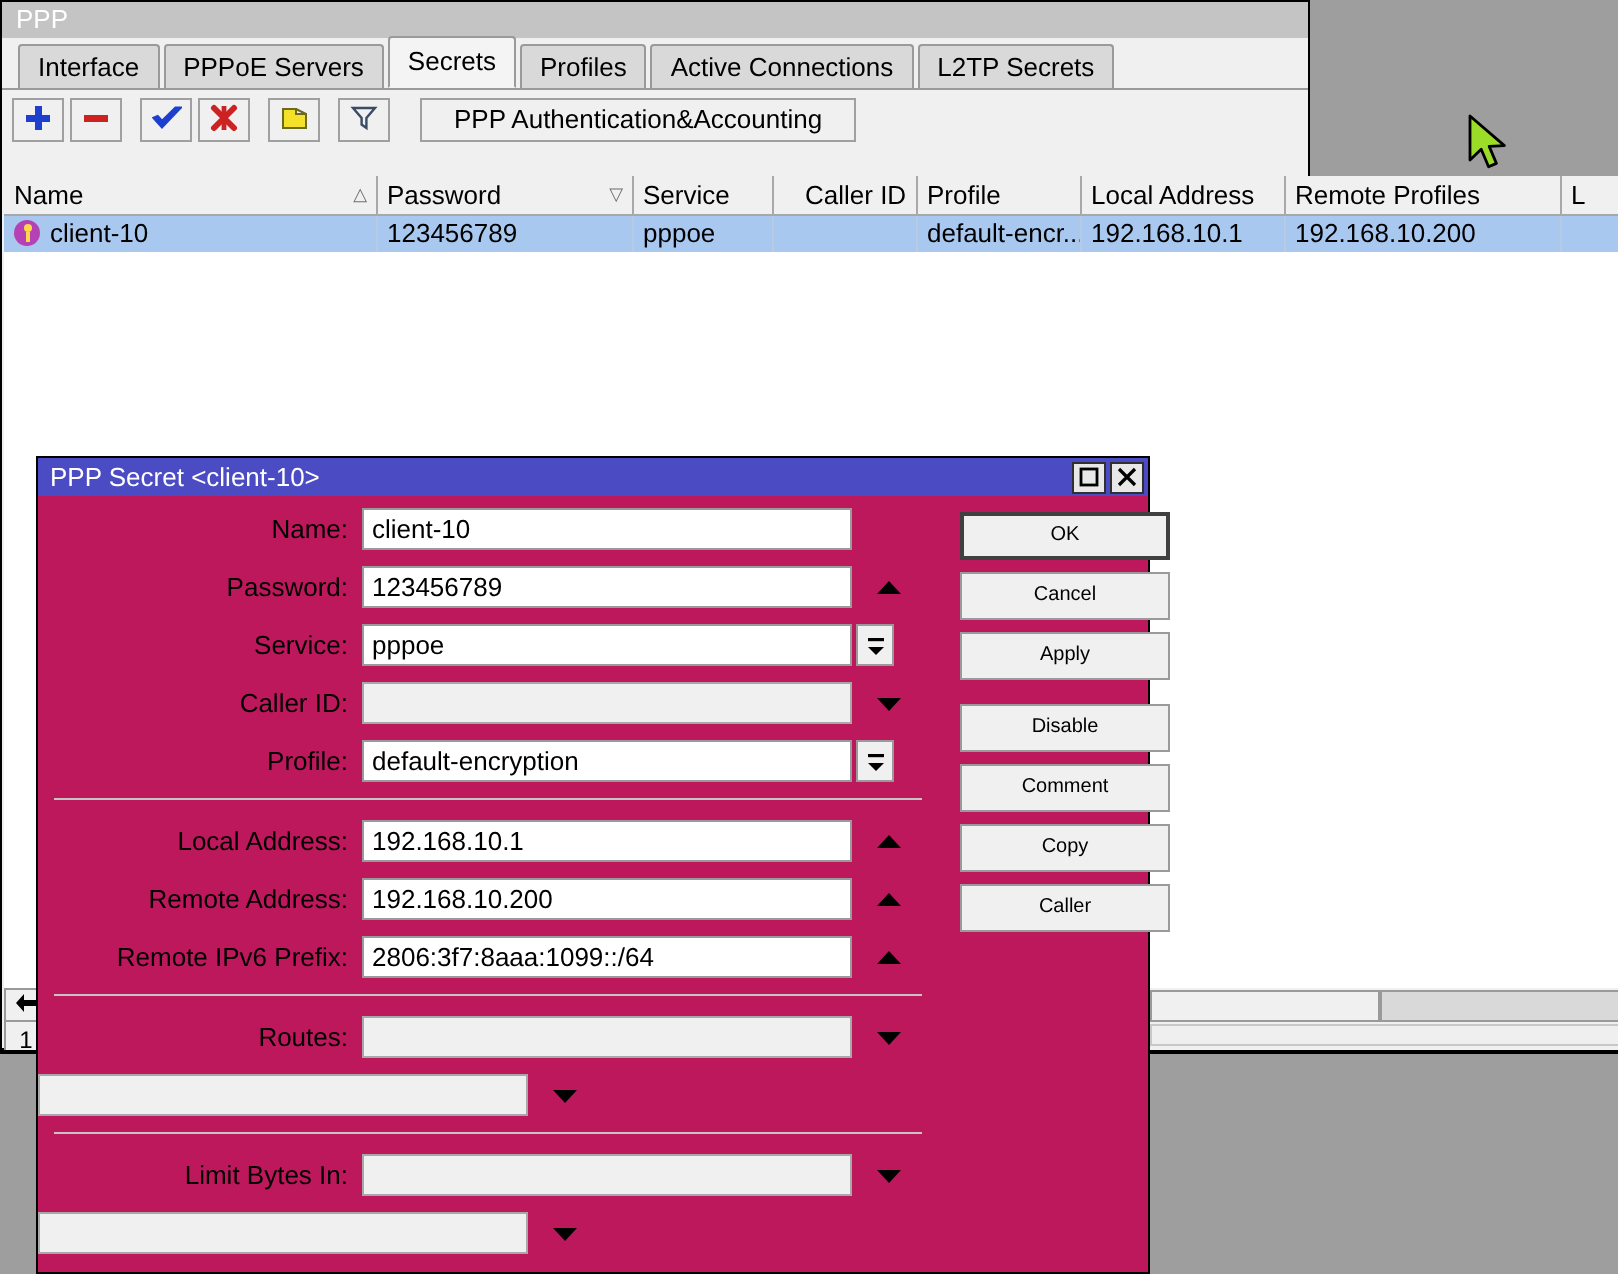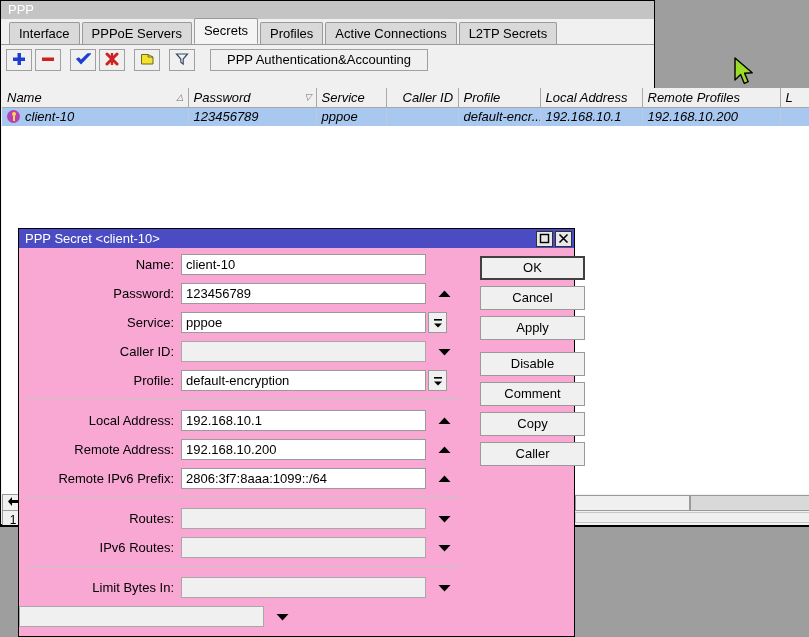--- a/index.html
+++ b/index.html
@@ -106,21 +106,20 @@
   }
 
   
   #table-wrap {
     position: absolute;
     left: 1px; top: 87px;
     width: 807px;
     height: 406px;
     background: #ffffff;
     overflow: hidden;
-    font-style: italic;
   }
   table.grid {
     border-collapse: collapse;
     table-layout: fixed;
     width: 820px;
     font-size: 13px;
   }
   table.grid th {
     background: #f0f0f0;
     border-right: 1px solid #a8a8a8;
@@ -234,21 +233,21 @@
     border-top: 2px solid #000;
     box-sizing: border-box;
   }
 
   
   #secret-dialog {
     position: absolute;
     left: 18px; top: 228px;
     width: 557px;
     height: 409px;
-    background: #f9a8d4;
+    background: #be185d;
     border: 1px solid #000;
     box-sizing: border-box;
     z-index: 50;
   }
   #dialog-titlebar {
     height: 19px;
     background: #4b4bc4;
     color: #ffffff;
     font-size: 13px;
     line-height: 19px;
@@ -338,21 +337,21 @@
     position: absolute;
     left: 461px; top: 8px;
     width: 108px;
   }
   .dbtn {
     width: 105px;
     height: 24px;
     background: #f0f0f0;
     border: 1px solid #9a9a9a;
     margin-bottom: 6px;
-    font-size: 13px;
+    font-size: 10px;
     line-height: 22px;
     text-align: center;
     box-sizing: border-box;
     cursor: default;
   }
   .dbtn.default { border: 2px solid #404040; line-height: 20px; }
   .dbtn.spaced { margin-top: 12px; }
 
   
   #mouse-cursor {
@@ -571,21 +570,20 @@
         <div class="form-row">
           <div class="form-label">Routes:</div>
           <div class="form-input disabled"></div>
           <div class="adorn plain">
             <svg width="15" height="10" viewBox="0 0 15 10">
               <path d="M1.5 2 L13.5 2 L7.5 8.5 Z" fill="#000"></path>
             </svg>
           </div>
         </div>
         <div class="form-row">
-          <div class="form-label">IPv6 Routes:</div>
           <div class="form-input disabled"></div>
           <div class="adorn plain">
             <svg width="15" height="10" viewBox="0 0 15 10">
               <path d="M1.5 2 L13.5 2 L7.5 8.5 Z" fill="#000"></path>
             </svg>
           </div>
         </div>
         <div class="divider"></div>
         <div class="form-row">
           <div class="form-label">Limit Bytes In:</div>

